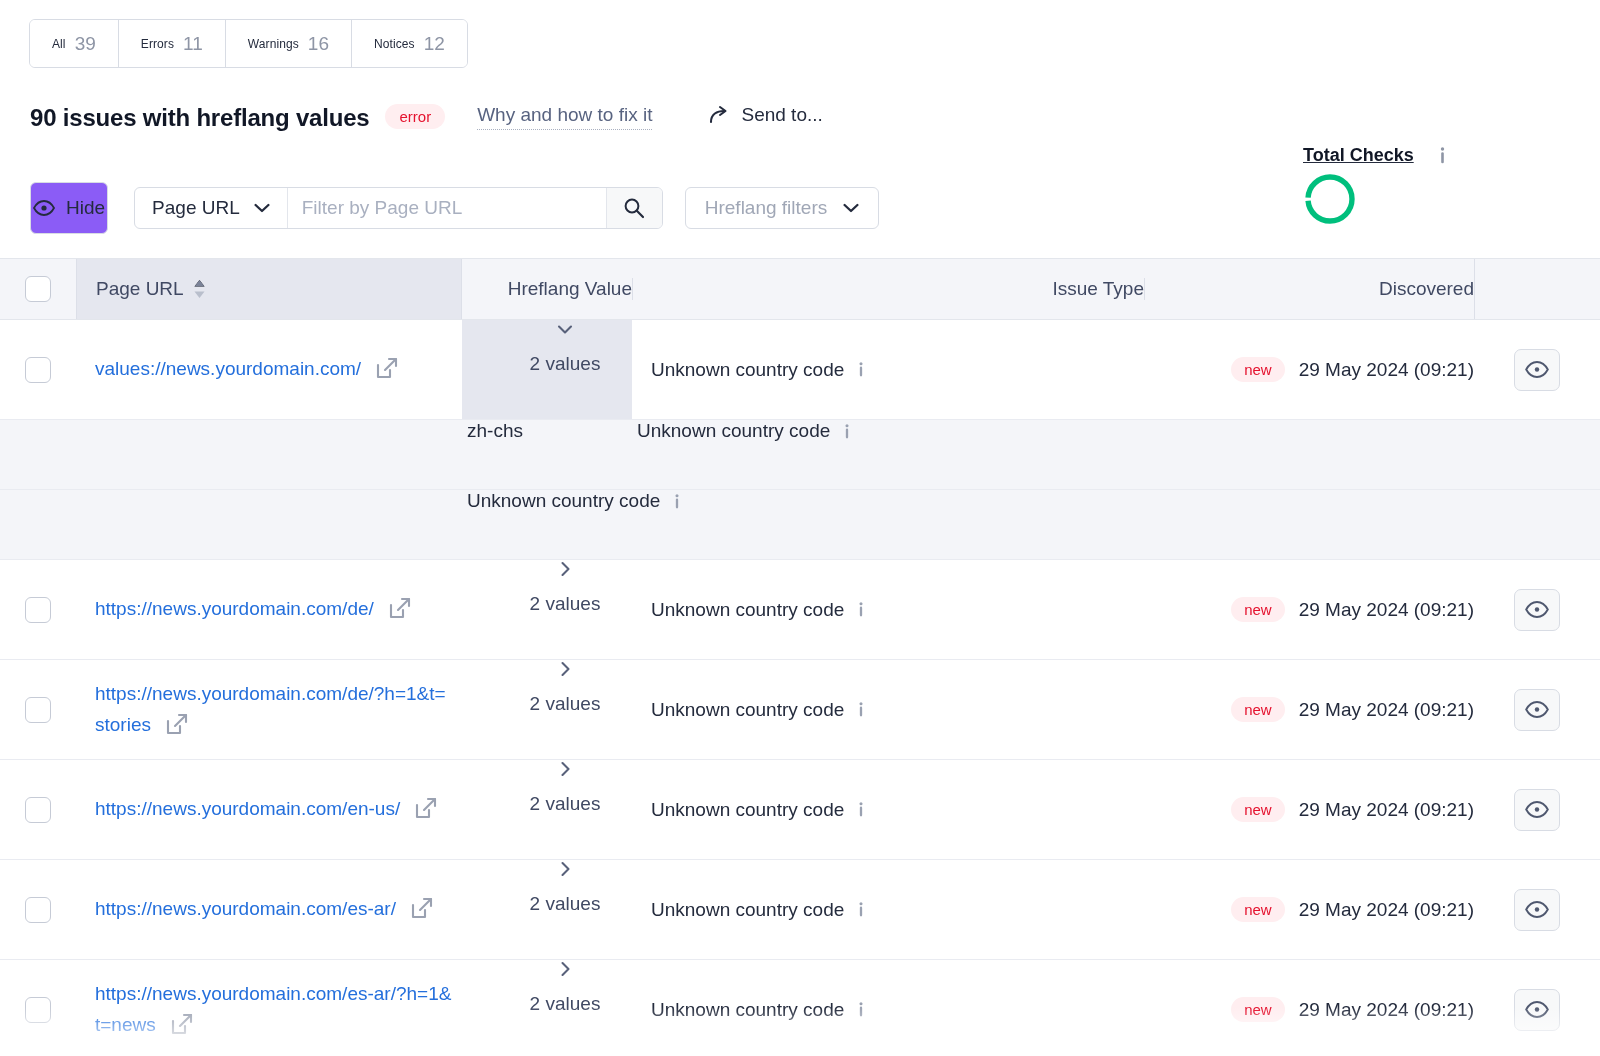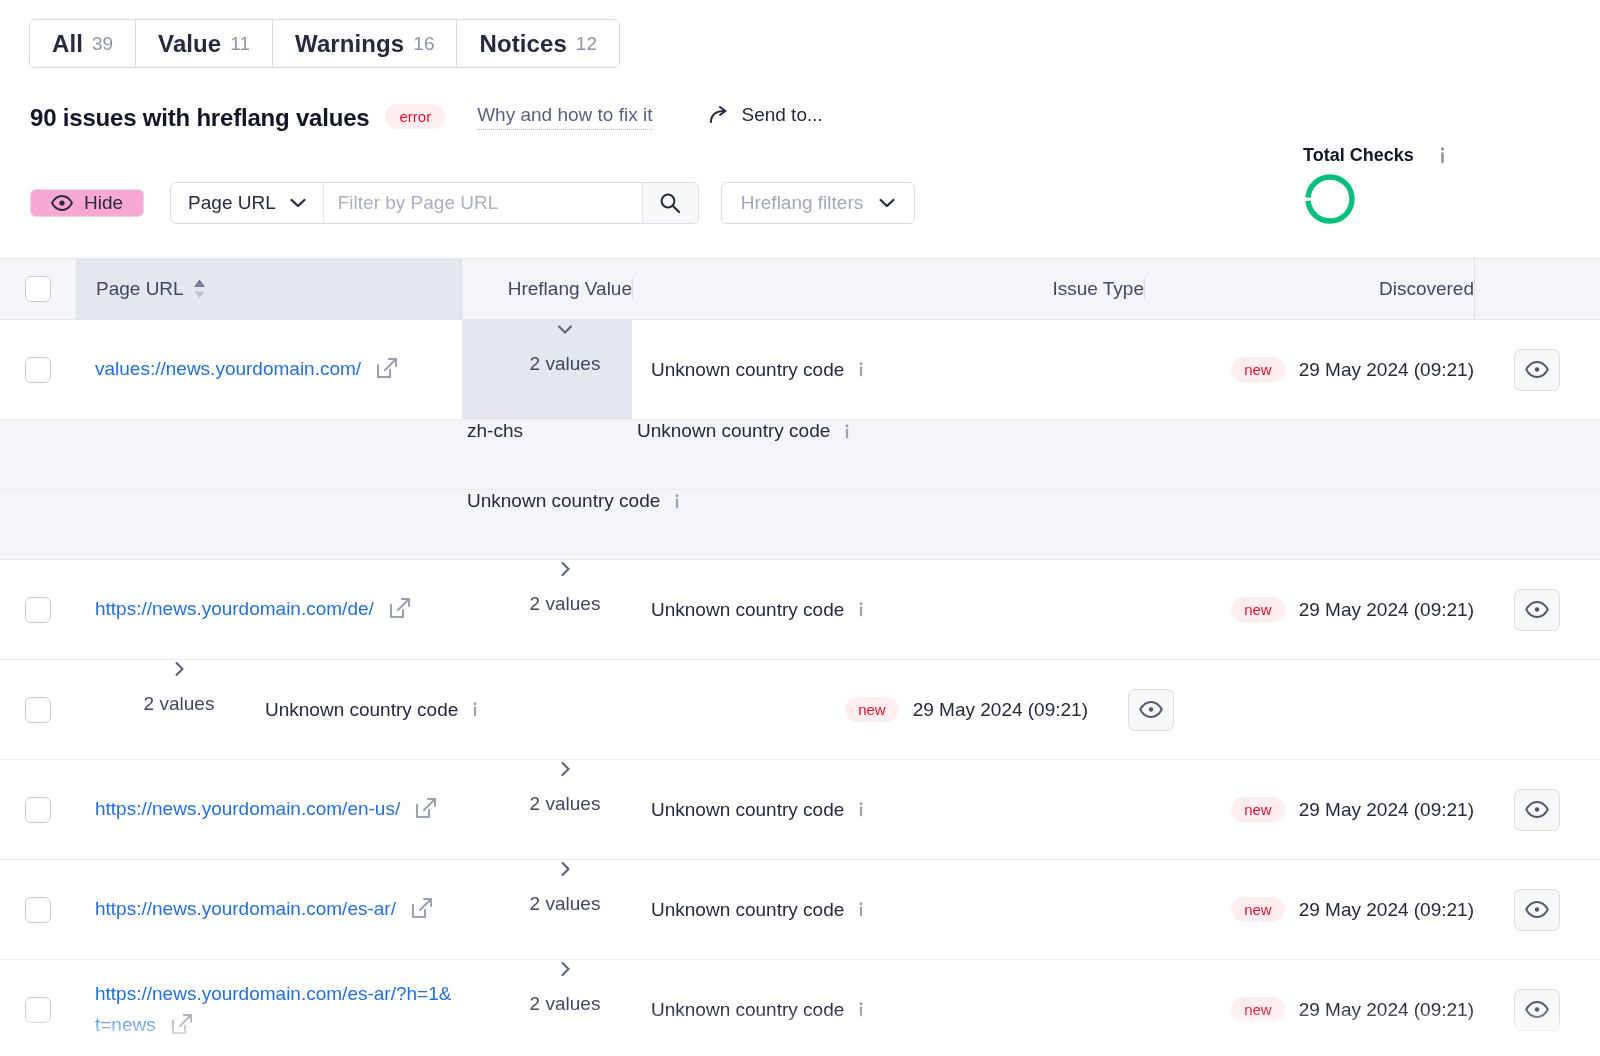--- a/index.html
+++ b/index.html
@@ -23,21 +23,21 @@
     overflow: hidden;
   }
   .tab {
     display: flex; align-items: center; gap: 9px;
     padding: 0 22px;
     border-right: 1px solid #d8dce4;
     cursor: pointer;
     background: #fff;
   }
   .tab:last-child { border-right: none; }
-  .tab-label { font-size: 24px; color: #242b3d; letter-spacing: .1px; font-weight: bold; }
+  .tab-label { font-size: 12px; color: #242b3d; letter-spacing: .1px; }
   .tab-count { font-size: 19px; color: #8e95a5; }
 
   
   .title-row {
     position: absolute; left: 30px; top: 104px;
     display: flex; align-items: flex-start; gap: 0;
   }
   .page-title {
     font-size: 24px; font-weight: bold; color: #111726; letter-spacing: -.2px;
   }
@@ -59,22 +59,22 @@
     display: flex; align-items: center; gap: 11px;
     font-size: 19px; color: #242b3d;
     cursor: pointer;
   }
   .share-icon { width: 22px; height: 22px; display:block; }
 
   
   .toolbar { position: absolute; left: 30px; top: 182px; display: flex; align-items: center; }
   .hide-btn {
     display: flex; align-items: center; gap: 11px;
-    height: 28px; padding: 0 20px;
-    background: #f9a8d4; border: 1px solid #d8dce4; border-radius: 6px;
+    height: 52px; padding: 0 2px;
+    background: #8b5cf6; border: 1px solid #d8dce4; border-radius: 6px;
     font-size: 19px; color: #242b3d; cursor: pointer;
   }
   .eye-glyph { width: 22px; height: 16px; display:block; }
 
   .filter-group {
     display: flex; align-items: stretch; margin-left: 26px;
     height: 42px;
     border: 1px solid #d8dce4; border-radius: 6px; background: #fff;
     overflow: hidden;
   }
@@ -96,21 +96,21 @@
   .adv-filters {
     display: flex; align-items: center; gap: 16px;
     margin-left: 22px; height: 42px; padding: 0 19px;
     border: 1px solid #d8dce4; border-radius: 6px; background: #fff;
     font-size: 19px; color: #a0a7b6; cursor: pointer;
   }
   .chev { width: 16px; height: 10px; display:block; }
 
   
   .total-checks { position: absolute; left: 1303px; top: 145px; }
-  .tc-head { display: flex; align-items: center; gap: 24px; }
+  .tc-head { display: flex; align-items: center; gap: 24px; text-decoration: underline; }
   .tc-title { font-size: 18px; font-weight: bold; color: #111726; }
   .tc-body { display: flex; align-items: center; margin-top: 6px; }
   .donut { width: 54px; height: 54px; display:block; }
   .tc-lines { margin-left: 14px; }
   .tc-line { font-size: 18px; color: #404963; line-height: 1.58; white-space: nowrap; }
   .v-failed { color: #e5122e; }
   .v-success { color: #21a464; }
 
   
   .table { position: absolute; left: 0; top: 258px; width: 1600px; }
@@ -189,21 +189,21 @@
 <body>
 
 <div class="page">
 
   <div class="tabs">
     <div class="tab">
       <span class="tab-label">All</span>
       <span class="tab-count">39</span>
     </div>
     <div class="tab">
-      <span class="tab-label">Value</span>
+      <span class="tab-label">Errors</span>
       <span class="tab-count">11</span>
     </div>
     <div class="tab">
       <span class="tab-label">Warnings</span>
       <span class="tab-count">16</span>
     </div>
     <div class="tab">
       <span class="tab-label">Notices</span>
       <span class="tab-count">12</span>
     </div>
@@ -407,20 +407,30 @@
               <circle cx="12" cy="8.5" r="2.2" fill="#4f586f"></circle>
             </svg>
         </span>
       </div>
     </div>
 
     <div class="row">
       <div class="c-check">
           <span class="chk"></span>
         </div>
+      <div class="c-url">
+        <span class="url-link">
+          <span>https://news.yourdomain.com/de/?h=1&amp;t=stories</span>
+          <svg class="ext-ico" viewBox="0 0 22 22">
+            <path d="M2 8 L2 20 L14 20 L14 13" fill="none" stroke="#9aa1b1" stroke-width="2.1" stroke-linecap="round" stroke-linejoin="round"></path>
+            <path d="M9 13 L20 2" fill="none" stroke="#9aa1b1" stroke-width="2.1" stroke-linecap="round"></path>
+            <path d="M13 2 L20 2 L20 9" fill="none" stroke="#9aa1b1" stroke-width="2.1" stroke-linecap="round" stroke-linejoin="round"></path>
+          </svg>
+        </span>
+      </div>
       <div class="c-href">
         <svg class="exp-chev" viewBox="0 0 18 18">
             <path d="M6.5 3 L12.5 9 L6.5 15" fill="none" stroke="#58617a" stroke-width="2.1" stroke-linecap="round" stroke-linejoin="round"></path>
           </svg>
         <span class="vals-text">2 values</span>
       </div>
       <div class="c-issue">
         <span class="issue-text">Unknown country code</span>
         <svg class="info-ico" viewBox="0 0 9 19">
             <circle cx="4.5" cy="3" r="1.7" fill="#9aa1b1"></circle>

